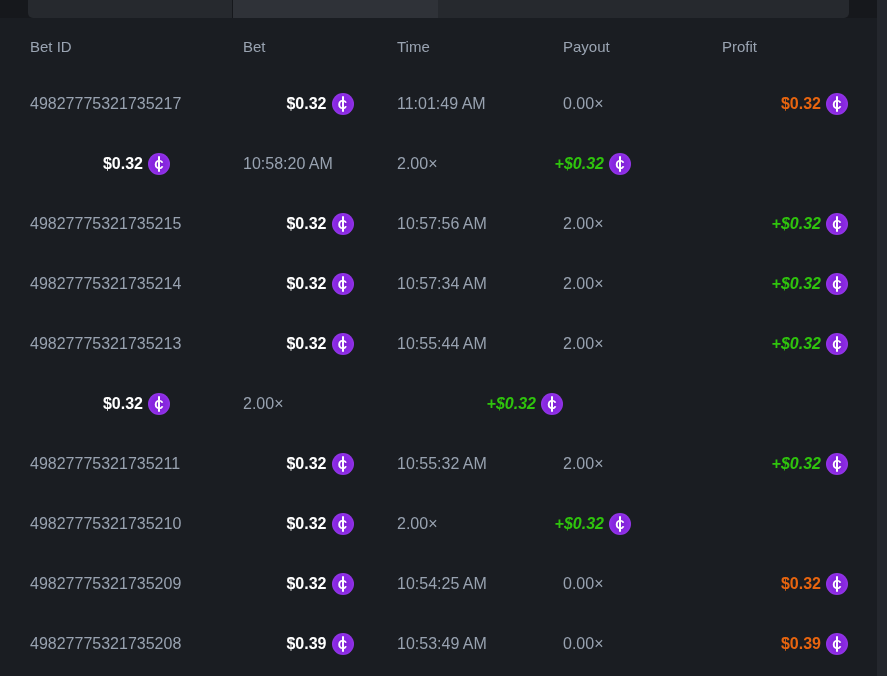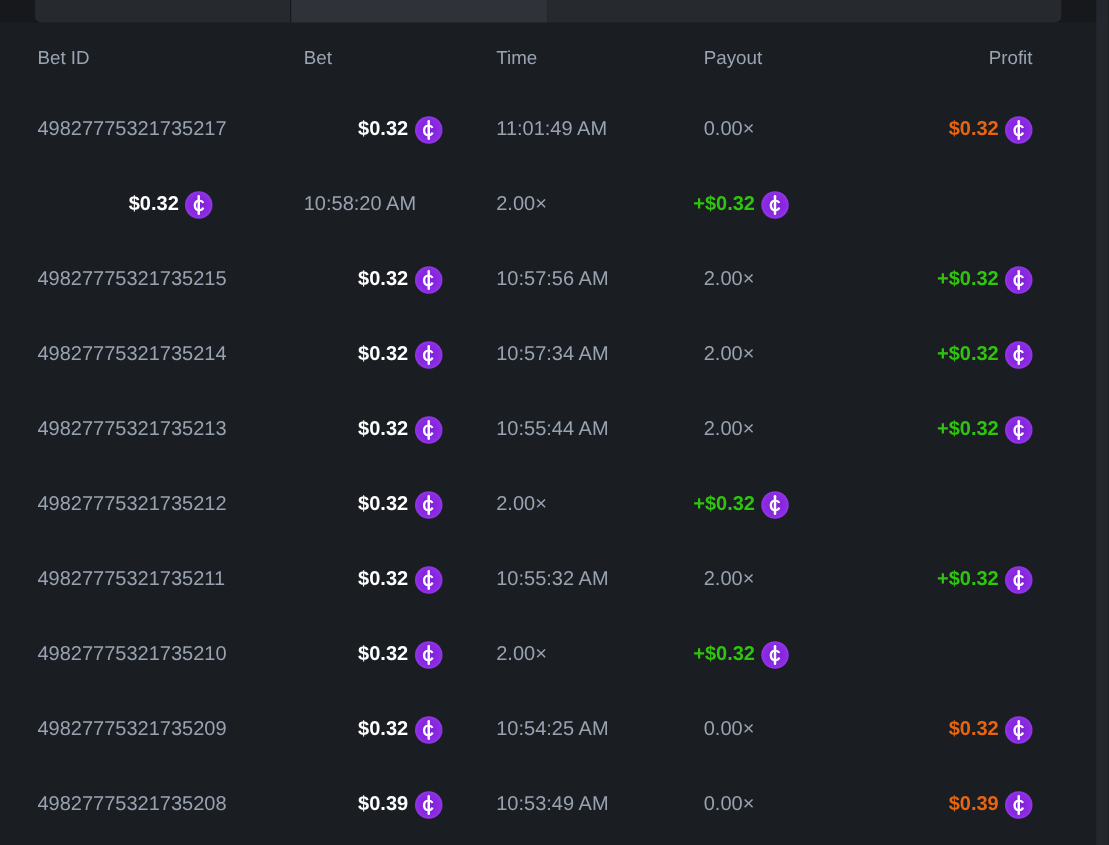--- a/index.html
+++ b/index.html
@@ -19,34 +19,34 @@
   .seg-right { left:438px; width:411px; background:#26292e; border-bottom-right-radius:5px; }
 
   
   .right-strip { position:absolute; top:0; right:0; width:10px; height:676px; background:#24272d; z-index:5; }
 
   
   .grid-row {
     display:grid;
     grid-template-columns:213px 154px 166px 68px 1fr;
     align-items:center;
-    padding:0 61px 0 30px;
+    padding:0 39px 0 30px;
   }
   .header-row { height:56px; color:#9aa4b2; font-size:15px; }
   .row { height:60px; font-size:16px; color:#98a2b0; }
 
   .col-bet, .col-time, .col-payout { text-align:left; }
-  .col-profit { text-align:right; }
+  .col-profit { text-align:center; }
 
   .cell-flex-center { display:flex; align-items:center; justify-content:center; }
   .cell-flex-right  { display:flex; align-items:center; justify-content:flex-end; }
 
   .bet-amt { color:#ffffff; font-weight:bold; }
   .profit-amt { font-weight:bold; }
-  .win  { color:var(--win,#2fc40d); }
+  .win  { color:var(--win,#2fc40d);font-style:italic; }
   .loss { color:var(--loss,#e8650f); }
 
   .coin {
     width:22px; height:22px; flex:none;
     border-radius:50%;
     background:radial-gradient(circle at 50% 50%, #7c1ed2 0%, #8c2be4 58%, #a350f2 100%);
     position:relative;
     display:inline-flex; align-items:center; justify-content:center;
     margin-left:5px;
   }
@@ -172,21 +172,20 @@
     <div class="cell-flex-right">
       <span class="profit-amt win">+$0.32</span>
       <span class="coin">
             <span class="coin-c">C</span>
             <span class="coin-bar"></span>
           </span>
     </div>
   </div>
 
   <div class="grid-row row">
-    <div class="col-id">49827775321735212</div>
     <div class="cell-flex-center">
       <span class="bet-amt">$0.32</span>
       <span class="coin">
             <span class="coin-c">C</span>
             <span class="coin-bar"></span>
           </span>
     </div>
     <div class="col-payout">2.00×</div>
     <div class="cell-flex-right">
       <span class="profit-amt win">+$0.32</span>

